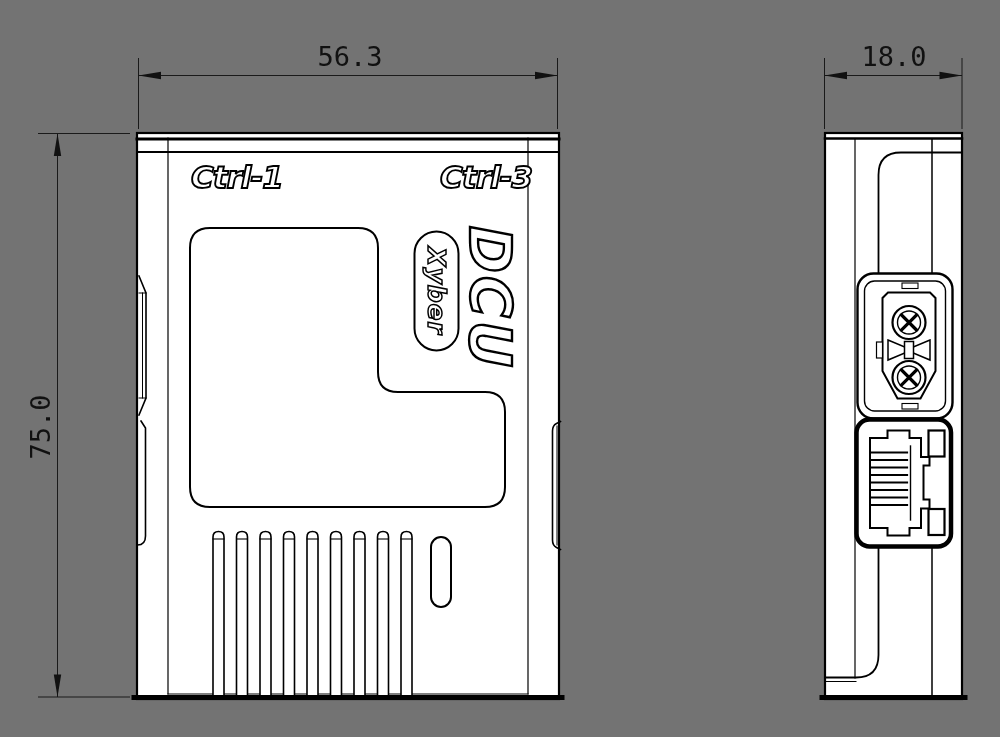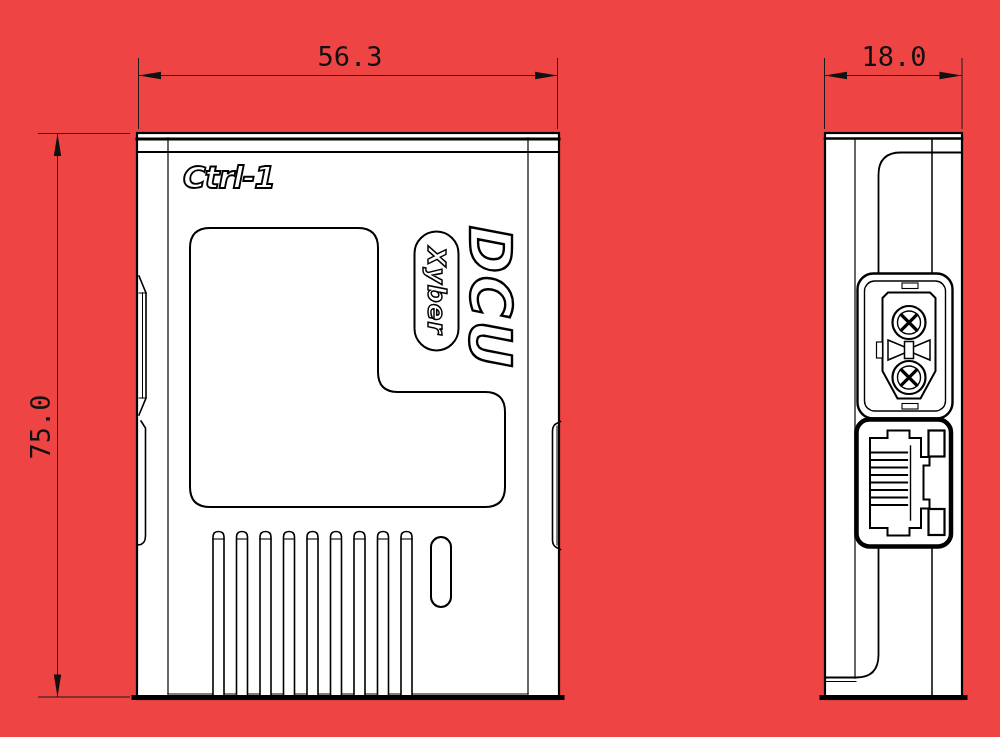--- a/index.html
+++ b/index.html
@@ -1,23 +1,23 @@
 <!DOCTYPE html>
 <html><head>
 <meta charset="utf-8">
 <style>
   html,body{margin:0;padding:0;background:#fff;}
-  .sheet{position:relative;width:1000px;height:737px;background:#ef4444;overflow:hidden;
+  .sheet{position:relative;width:1000px;height:737px;background:#737373;overflow:hidden;
          font-family:"DejaVu Sans",sans-serif;}
   .sheet svg{position:absolute;left:0;top:0;}
   .overlay{position:absolute;z-index:5;}
   
   .outline-text{color:#fff;-webkit-text-stroke:1.9px #000;font-weight:bold;font-style:italic;
                 font-family:"DejaVu Sans",sans-serif;white-space:nowrap;}
-  .ctrl-row{left:183px;top:159px;width:341px;display:flex;justify-content:space-between;}
+  .ctrl-row{left:191px;top:159px;width:341px;display:flex;justify-content:space-between;}
   .ctrl-row span{font-size:31px;letter-spacing:-1px;}
   .dcu-logo{left:410px;top:263px;width:160px;height:70px;transform:rotate(90deg);
             display:flex;align-items:center;justify-content:center;}
   .dcu-logo span{font-size:57px;-webkit-text-stroke:2.4px #000;letter-spacing:3px;}
   .xyber-pill{left:376px;top:268px;width:121px;height:46px;transform:rotate(90deg);
               border:2.5px solid #000;border-radius:25px;background:#fff;
               display:flex;align-items:center;justify-content:center;box-sizing:border-box;}
   .xyber-pill span{font-size:25px;-webkit-text-stroke:1.5px #000;letter-spacing:1px;}
   .dim-text{font-family:"DejaVu Sans Mono",monospace;fill:#111;font-size:27px;}
 </style>
@@ -163,20 +163,21 @@
         <line x1="824.5" y1="75.5" x2="962" y2="75.5"></line>
         <polygon fill="#111" stroke="none" points="824.5,75.5 847,71.8 847,79.2"></polygon>
         <polygon fill="#111" stroke="none" points="962,75.5 939.5,71.8 939.5,79.2"></polygon>
         <text class="dim-text" x="894" y="66" text-anchor="middle" stroke="none">18.0</text>
       </g>
     </g>
   </svg>
 
   <div class="overlay ctrl-row outline-text">
     <span>Ctrl-1</span>
+    <span>Ctrl-3</span>
   </div>
 
   <div class="overlay dcu-logo">
     <span class="outline-text">DCU</span>
   </div>
 
   <div class="overlay xyber-pill">
     <span class="outline-text">Xyber</span>
   </div>
 

